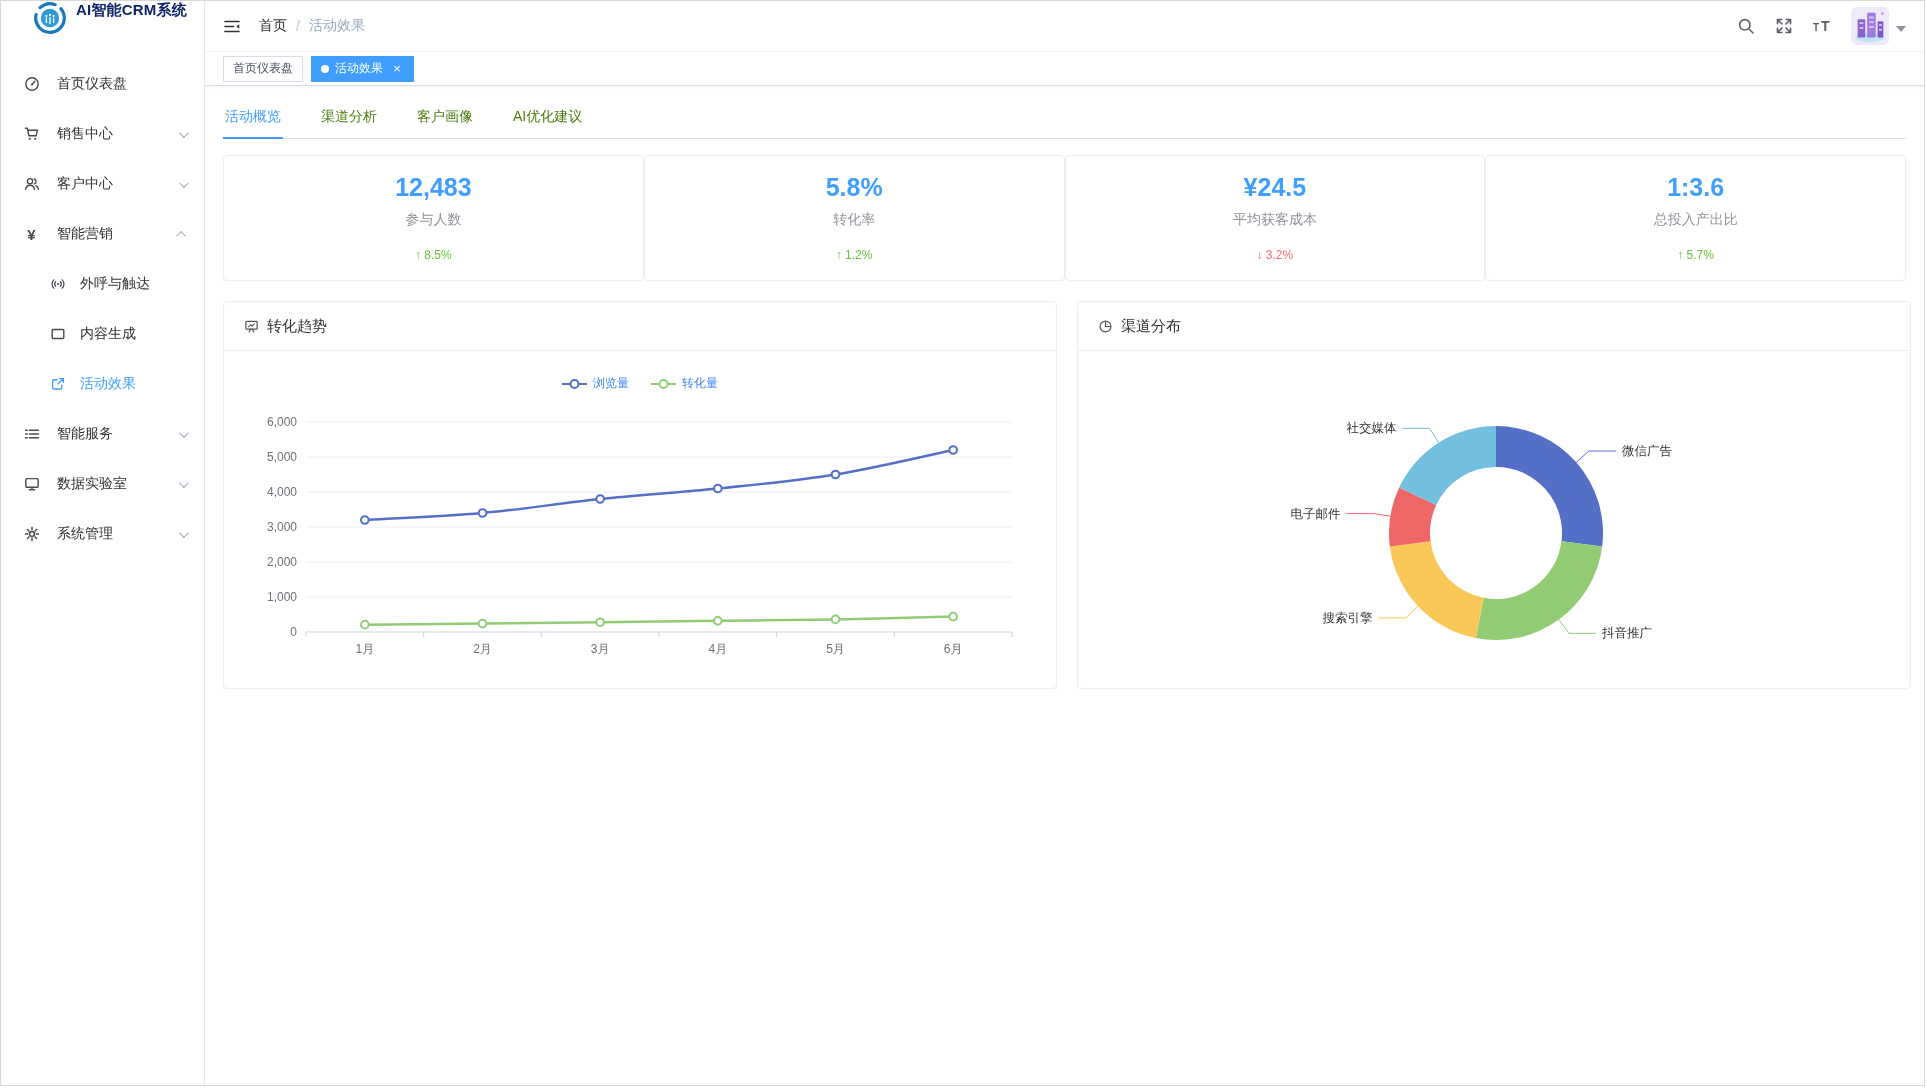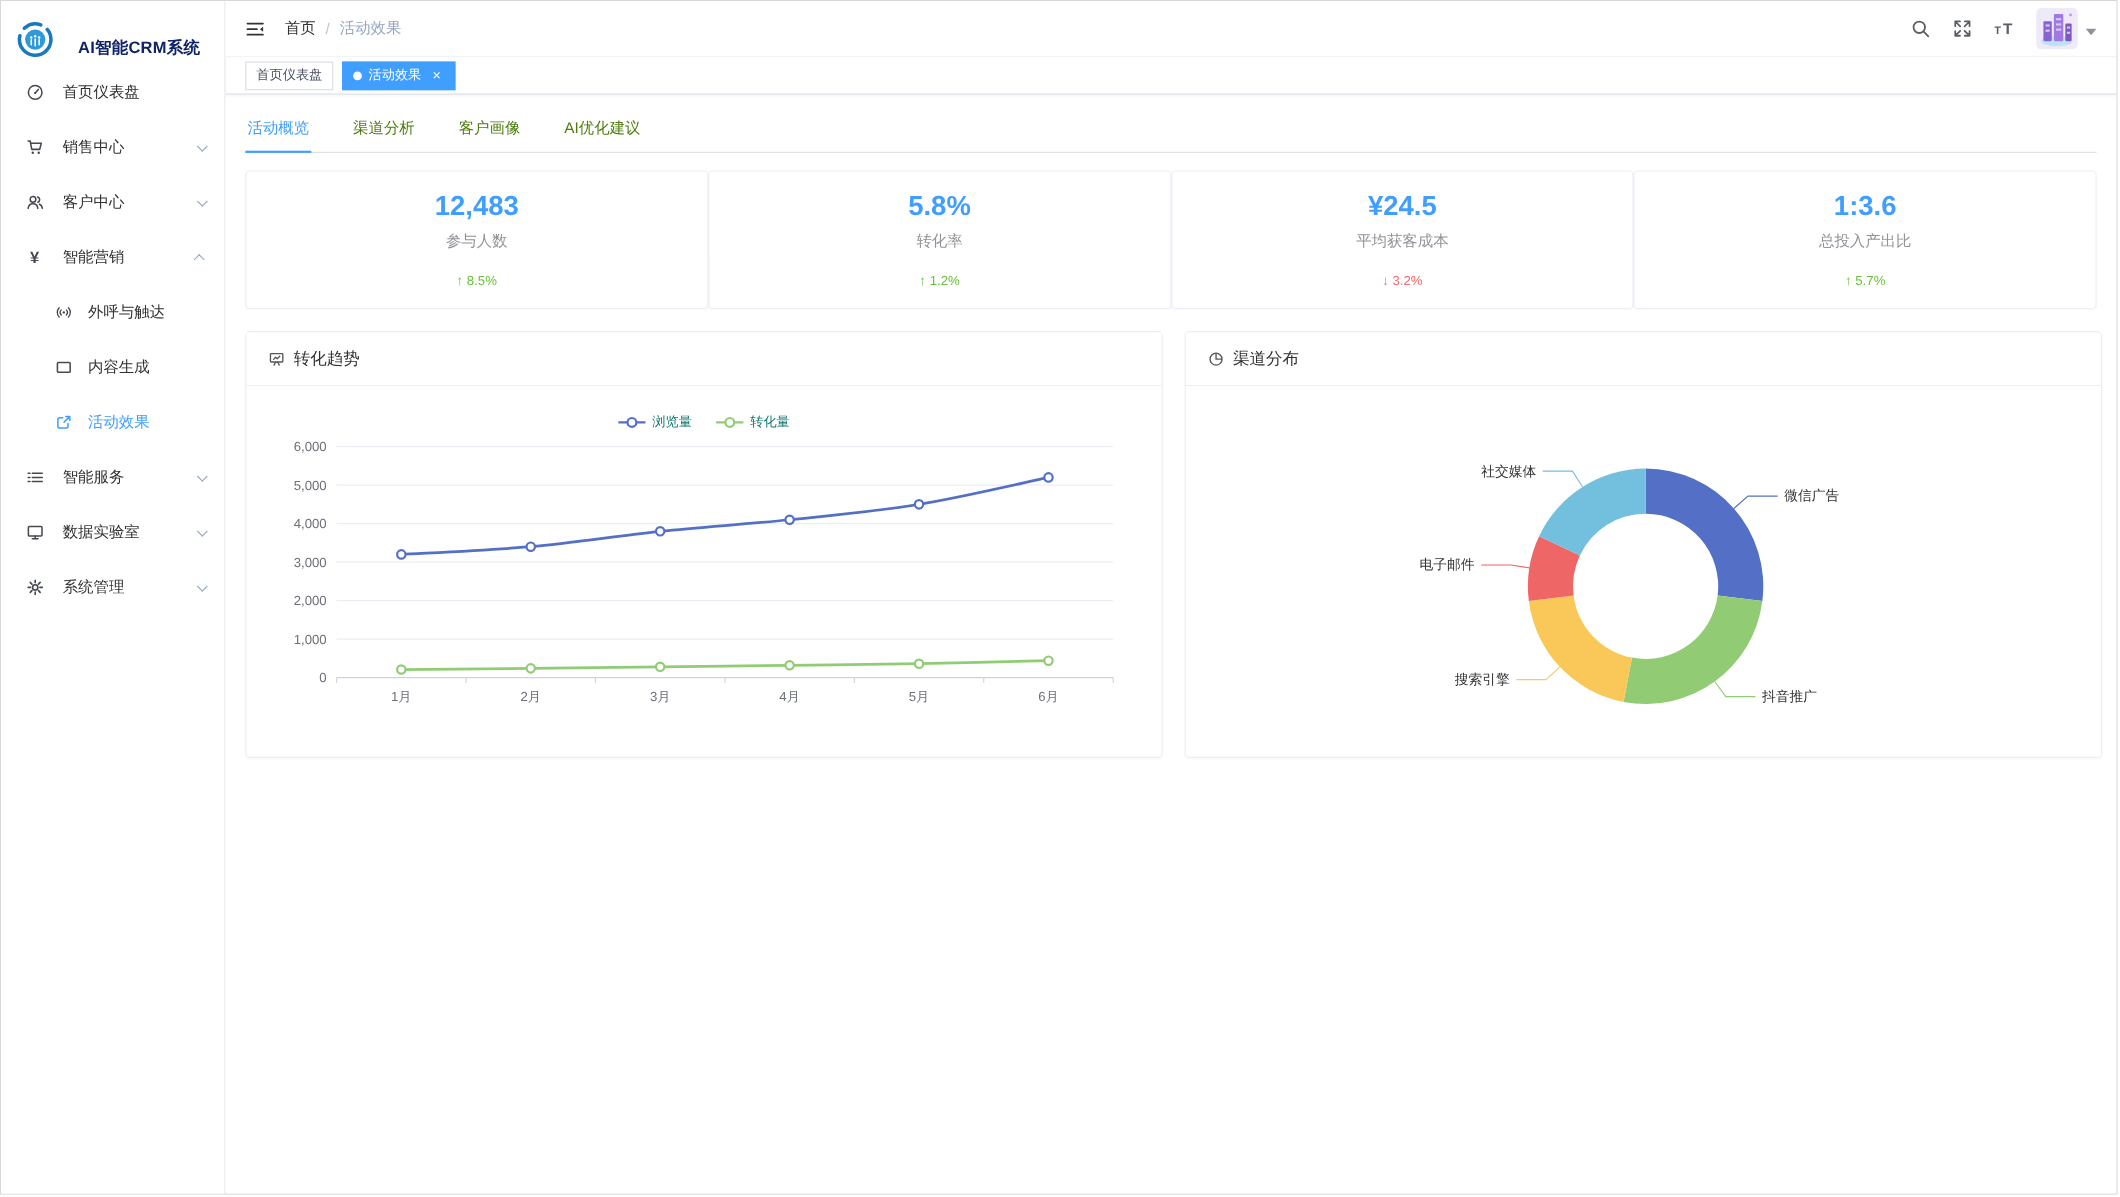--- a/index.html
+++ b/index.html
@@ -1,21 +1,21 @@
 <!DOCTYPE html>
 <html><head>
 <meta charset="utf-8">
 <style>
   *{margin:0;padding:0;box-sizing:border-box}
   html,body{width:1927px;height:1088px}
   body{font-family:"Liberation Sans","DejaVu Sans",sans-serif;background:#fff;color:#303133;font-size:14px}
   .app{display:flex;width:1925px;height:1086px;border:1px solid #d8d8d8;background:#fff}
   
   .sidebar{width:204px;flex-shrink:0;background:#fff;border-right:1px solid #e4e7ed;overflow:hidden}
-  .logo{height:52px;display:flex;align-items:flex-end;gap:22px;padding-left:14px}
+  .logo{height:52px;display:flex;align-items:flex-start;gap:9px;padding-left:32px}
   .logo-title{font-size:15px;font-weight:bold;color:#0f2468;letter-spacing:.2px;white-space:nowrap}
   .menu{padding-top:6px}
   .menu-item{height:50px;display:flex;align-items:center;padding:0 18px 0 22px;font-size:14px;color:#303133;cursor:pointer;white-space:nowrap}
   .menu-item .mi-icon{width:17px;margin-right:17px;color:#454950;display:flex;align-items:center;justify-content:center}
   .menu-item .mi-label{flex:1}
   .menu-item.sub{padding-left:48px}
   .menu-item.sub .mi-icon{margin-right:14px}
   .menu-item.active{color:#409EFF}
   .menu-item.active .mi-icon{color:#409EFF}
   .yen{font-weight:bold;font-size:15px;line-height:1}
@@ -51,21 +51,21 @@
   .stat-value{font-size:25px;font-weight:bold;color:#409EFF;line-height:1.1}
   .stat-label{font-size:14px;color:#909399;margin-top:9px}
   .stat-trend{font-size:12px;margin-top:19px}
   .stat-trend.up{color:#67C23A}
   .stat-trend.down{color:#F56C6C}
   .chart-row{display:grid;grid-template-columns:1fr 1fr;gap:20px;margin-top:20px}
   .panel{background:#fff;border:1px solid #ebeef5;border-radius:4px;height:388px;box-shadow:0 1px 2px rgba(0,0,0,.02);display:flex;flex-direction:column}
   .panel-header{height:49px;flex-shrink:0;display:flex;align-items:center;gap:8px;padding:0 20px;border-bottom:1px solid #ebeef5;font-size:15px;color:#303133}
   .panel-header .ph-icon{color:#555;display:flex;align-items:center}
   .panel-body{flex:1;padding:10px 20px 0;display:flex;flex-direction:column;align-items:center}
-  .legend-row{display:flex;gap:22px;align-items:center;margin:14px 0 0;font-size:12px;color:#0f766e}
+  .legend-row{display:flex;gap:22px;align-items:center;margin:14px 0 16px;font-size:12px;color:#3b82f6}
   .legend-item{display:inline-flex;align-items:center;gap:6px;cursor:pointer}
   .chart-svg{display:block}
   .axis-label{font-size:12px;fill:#6E7079}
   .pie-label{font-size:12.5px;fill:#333}
 </style>
 </head>
 <body>
 
 <div class="app">
 

